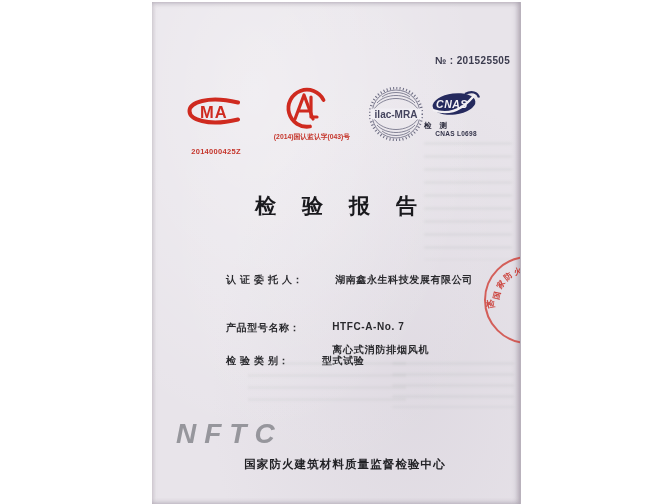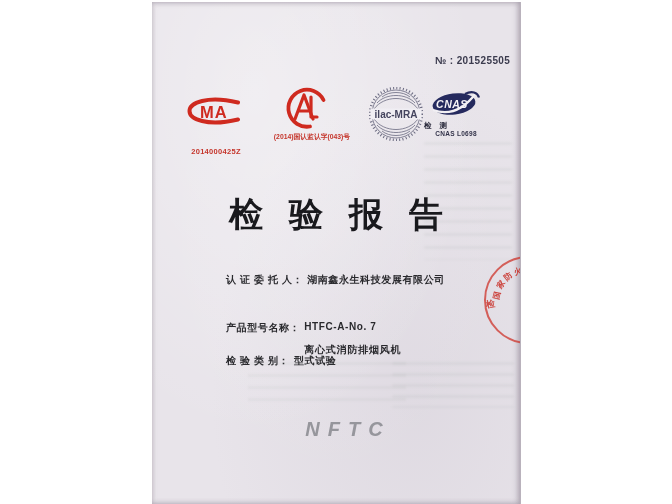--- a/index.html
+++ b/index.html
@@ -37,36 +37,36 @@
     font-size:6.8px;font-weight:bold;color:#c5352b;}
   .ilac-logo{left:217px;top:85px;}
   .cnas-logo{left:279px;top:86px;}
   .cnas-sub1{position:absolute;left:272px;top:119px;width:64px;text-align:left;
     font-size:7.5px;font-weight:bold;color:#2a2a3c;letter-spacing:3px;}
   .cnas-sub2{position:absolute;left:272px;top:128px;width:64px;text-align:center;
     font-size:6.5px;font-weight:bold;color:#33334a;letter-spacing:0.3px;}
   
   .title{
     position:absolute;left:0;top:190px;width:100%;text-align:center;
-    font-size:34px;font-weight:700;color:#19191d;
+    font-size:21px;font-weight:700;color:#19191d;
     letter-spacing:26px;text-indent:26px;white-space:nowrap;
   }
   
   .field-row{position:absolute;left:74px;display:flex;align-items:flex-start;
-    font-size:10px;font-weight:700;color:#29292d;letter-spacing:0.6px;white-space:nowrap;}
+    font-size:10px;font-weight:700;color:#29292d;letter-spacing:0.6px;white-space:nowrap;gap:28px;}
   .row-client{top:271px;}
   .row-product{top:319px;}
   .row-category{top:352px;}
   .field-label{display:inline-block;min-width:64px;margin-right:4px;}
   .field-value{display:inline-block;}
   .value-stack .line2{margin-top:4px;letter-spacing:0.8px;}
   
   .nftc{
-    position:absolute;left:0;top:416px;width:100%;text-align:center;
-    font-size:20px;font-style:italic;font-weight:800;color:#96969c;
+    position:absolute;left:0;top:416px;width:100%;
+    font-size:28px;font-style:italic;font-weight:800;color:#96969c;
     letter-spacing:8px;padding-left:24px;box-sizing:border-box;
   }
   .org{
     position:absolute;left:0;top:455px;width:100%;text-align:center;
     font-size:11.5px;font-weight:700;color:#212125;letter-spacing:1.1px;
     padding-left:18px;box-sizing:border-box;
   }
   
   .seal-circle{
     position:absolute;left:332px;top:254px;width:88px;height:88px;
@@ -148,20 +148,21 @@
         <span style="display:block;margin-top:11px;" class="line2">离心式消防排烟风机</span>
       </span>
     </div>
 
     <div class="field-row row-category">
       <span class="field-label">检 验 类 别：</span>
       <span class="field-value">型式试验</span>
     </div>
 
     <div class="nftc">NFTC</div>
+    <div class="org">国家防火建筑材料质量监督检验中心</div>
 
     <div class="seal-circle"></div>
     <span class="seal-char" style="left:341px;top:288px;transform:rotate(-77deg);">国</span>
     <span class="seal-char" style="left:345px;top:277px;transform:rotate(-58deg);">家</span>
     <span class="seal-char" style="left:352px;top:269px;transform:rotate(-39deg);">防</span>
     <span class="seal-char" style="left:362px;top:264px;transform:rotate(-20deg);">火</span>
 
     <span class="seal-center-char">检</span>
 
     <div class="ghost ghost-a"></div>

